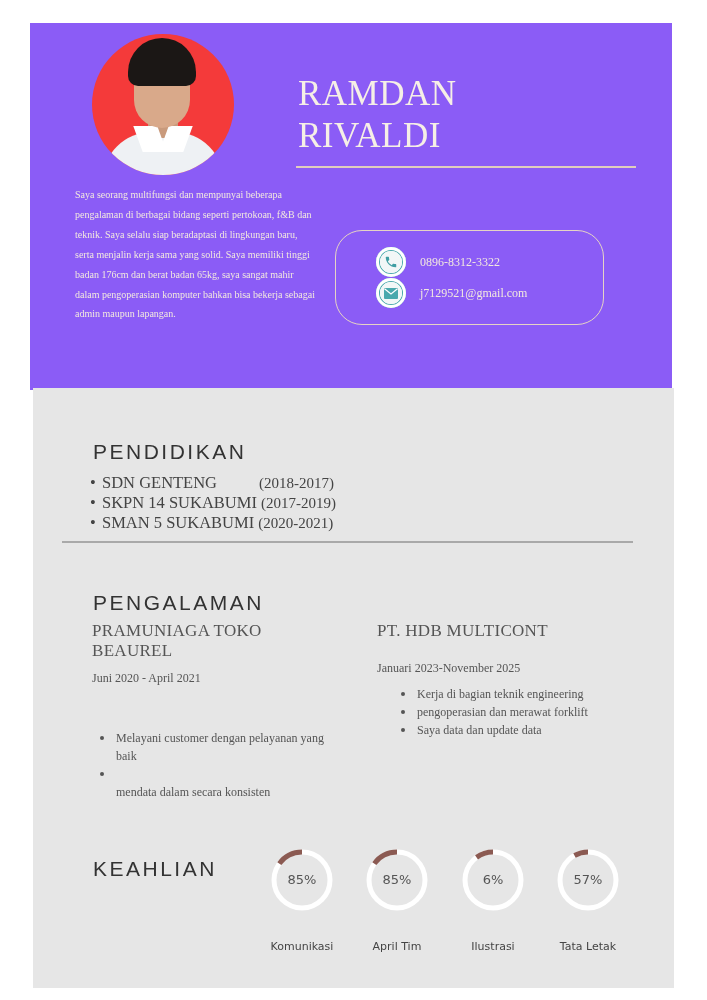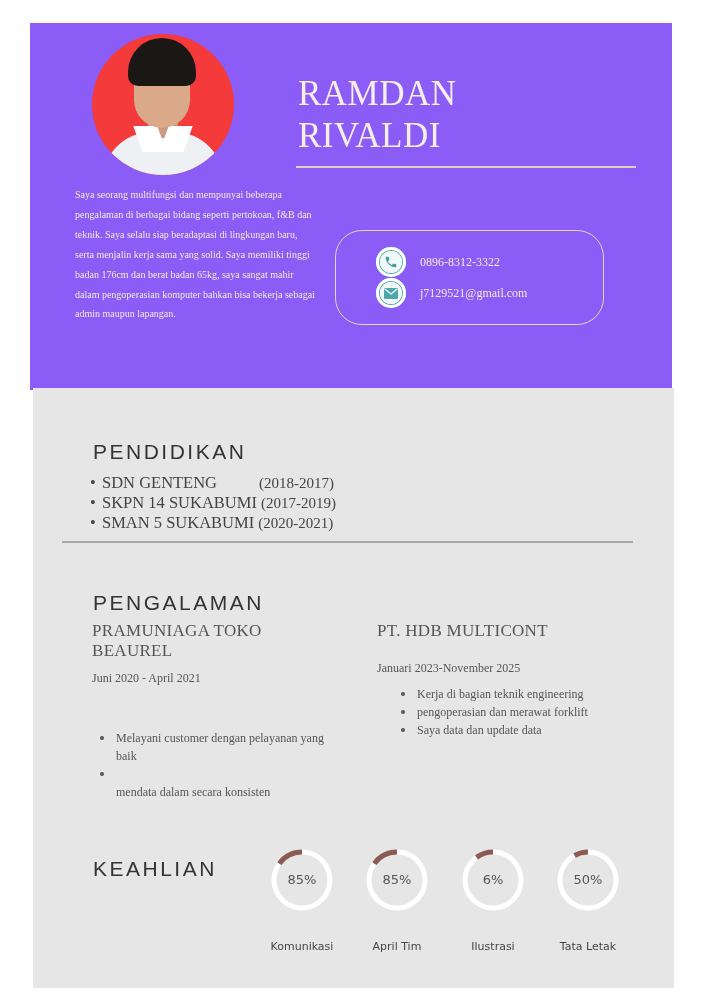--- a/index.html
+++ b/index.html
@@ -245,17 +245,17 @@
     </div>
     <div class="skill-name">Ilustrasi</div>
   </div>
 
   <div class="skill" style="left:515px; top:460px;">
     <div class="ring">
       <svg width="64" height="64" viewBox="0 0 64 64">
         <circle cx="32" cy="32" r="28" fill="none" stroke="#ffffff" stroke-width="5"></circle>
         <circle cx="32" cy="32" r="28" fill="none" stroke="#8b5a52" stroke-width="5" stroke-dasharray="14.1 175.9" transform="rotate(-90 32 32) scale(1,-1) translate(0,-64)"></circle>
       </svg>
-      <div class="ring-label">50%</div>
+      <div class="ring-label">57%</div>
     </div>
     <div class="skill-name">Tata Letak</div>
   </div>
 </div>
 
 </body></html>

